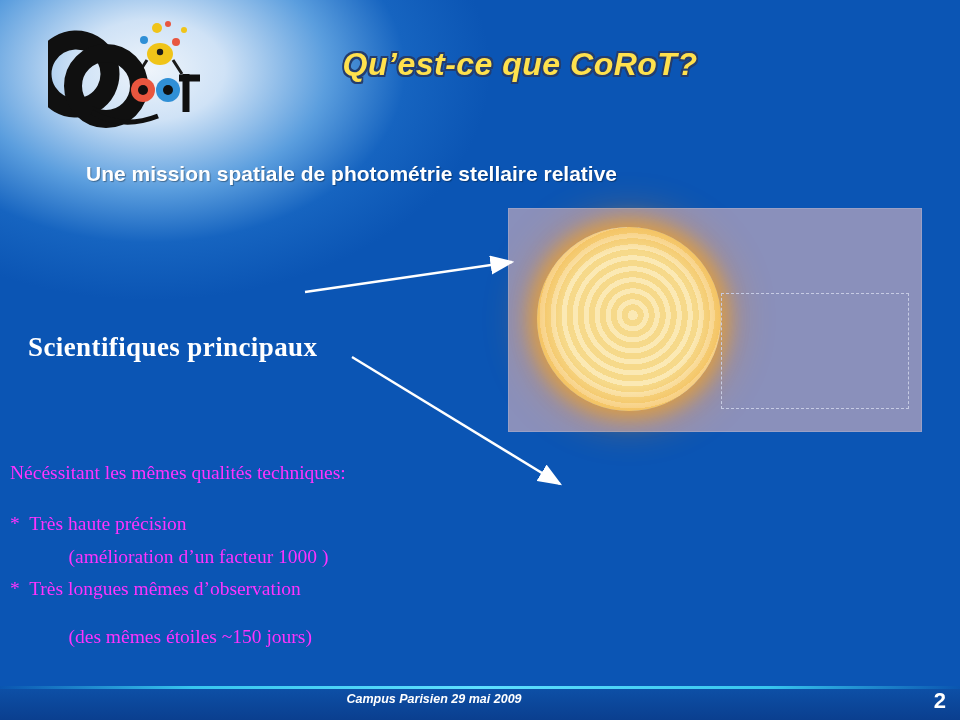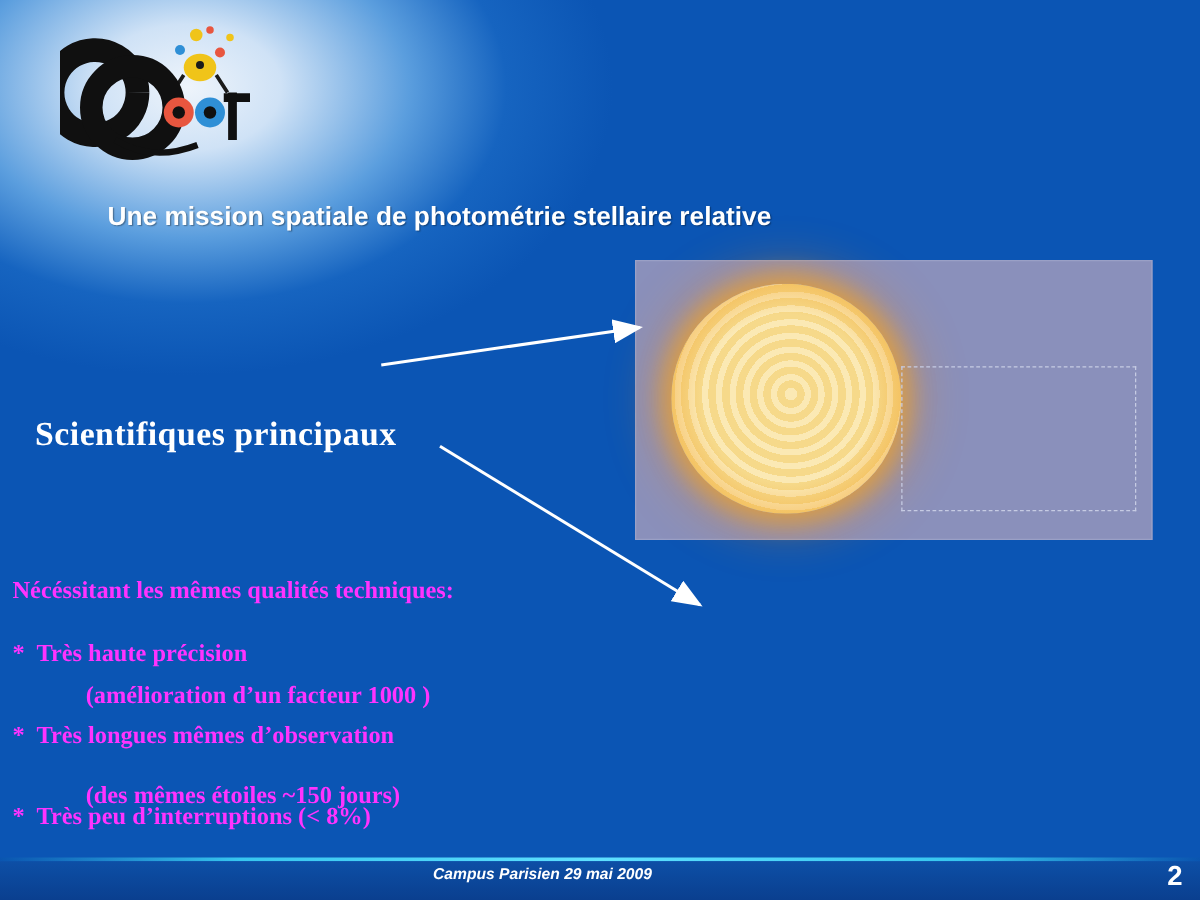--- a/index.html
+++ b/index.html
@@ -127,21 +127,21 @@
     position: absolute;
     left: 0; top: 0;
     width: 960px; height: 720px;
     pointer-events: none;
   }
   
   .magenta {
     position: absolute;
     color: #ff33ff;
     font-family: "Liberation Serif", serif;
-    font-weight: bold;
+    font-weight: normal;
     font-size: 19.5px;
     white-space: pre;
   }
   #need   { left: 10px; top: 462px; }
   #l1     { left: 10px; top: 513px; }
   #l2     { left: 10px; top: 546px; }
   #l3     { left: 10px; top: 578px; }
   #l4     { left: 10px; top: 610px; margin-top: 16px; }
   #l5     { left: 10px; top: 643px; }
   
@@ -208,20 +208,21 @@
 
       <circle cx="95" cy="74" r="12" fill="#e8563f"></circle>
       <circle cx="95" cy="74" r="5" fill="#101010"></circle>
       <circle cx="120" cy="74" r="12" fill="#2f8fd6"></circle>
       <circle cx="120" cy="74" r="5" fill="#101010"></circle>
       <path d="M138 58 L138 96 M131 62 L152 62" stroke="#101010" stroke-width="7" fill="none"></path>
       <path d="M44 96 q30 18 66 4" stroke="#101010" stroke-width="5" fill="none"></path>
     </svg>
   </div>
 
+  <div id="title">Qu’est-ce que CoRoT?</div>
 
   <div id="subtitle">Une mission spatiale de photométrie stellaire relative</div>
 
   <div id="prog2" class="serif-white">Scientifiques  principaux</div>
 
   <div id="panel">
     <div id="star"></div>
     <div class="dashedbox"></div>
   </div>
 
@@ -233,20 +234,19 @@
     </defs>
     <line x1="305" y1="292" x2="512" y2="262" stroke="#ffffff" stroke-width="2.4" marker-end="url(#ah)"></line>
     <line x1="352" y1="357" x2="560" y2="484" stroke="#ffffff" stroke-width="2.4" marker-end="url(#ah)"></line>
   </svg>
 
   <div id="need" class="magenta">Nécéssitant les mêmes qualités techniques:</div>
   <div id="l1" class="magenta">*  Très haute précision</div>
   <div id="l2" class="magenta">            (amélioration d’un facteur 1000 )</div>
   <div id="l3" class="magenta">*  Très longues mêmes d’observation</div>
   <div id="l4" class="magenta">            (des mêmes étoiles ~150 jours)</div>
-  <div id="l5" class="magenta">*  Très peu d’interruptions (&lt; 8%)</div>
 
   <div id="footer-rule"></div>
   <div id="footer-band"></div>
   <div id="footer-text">Campus Parisien 29 mai 2009</div>
   <div id="page-number">2</div>
 
 </div>
 
 </body></html>

